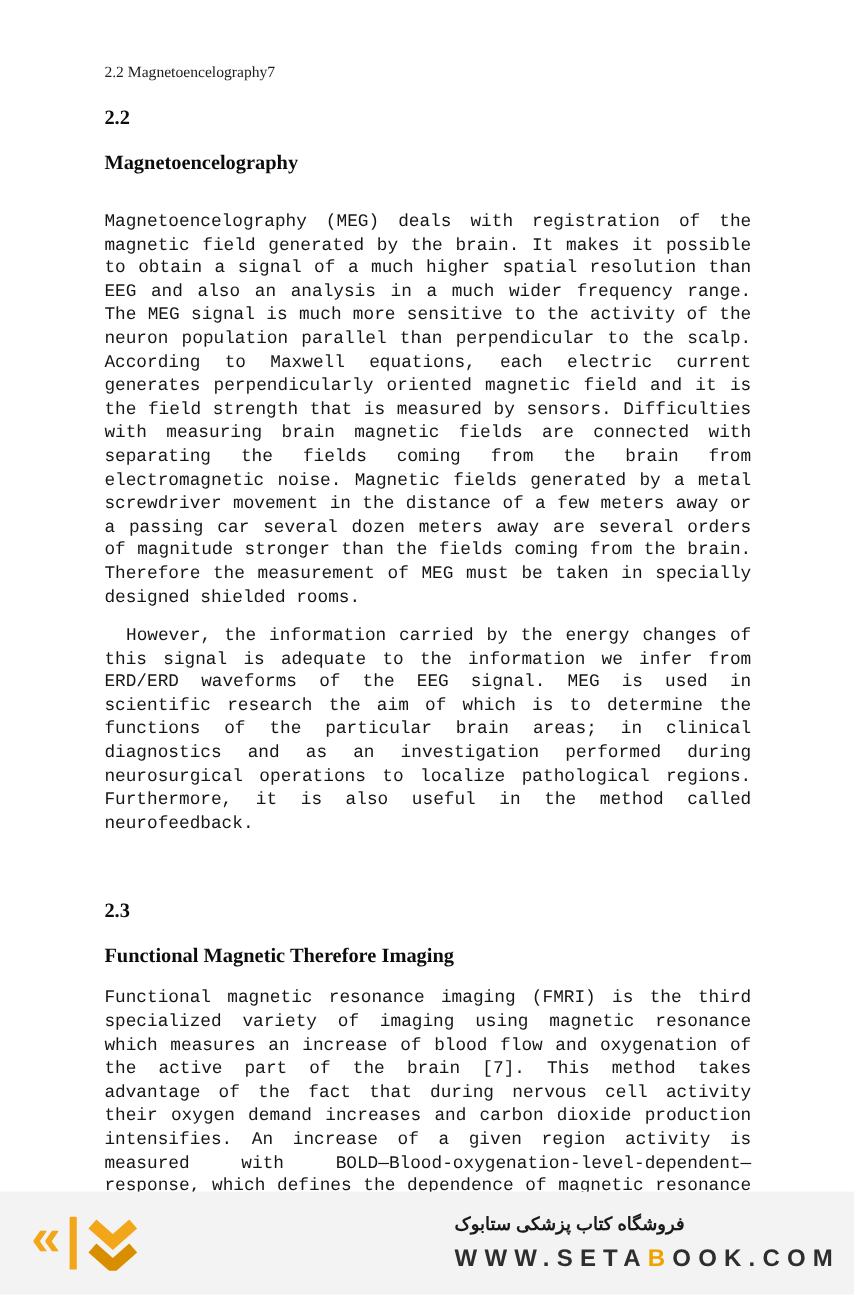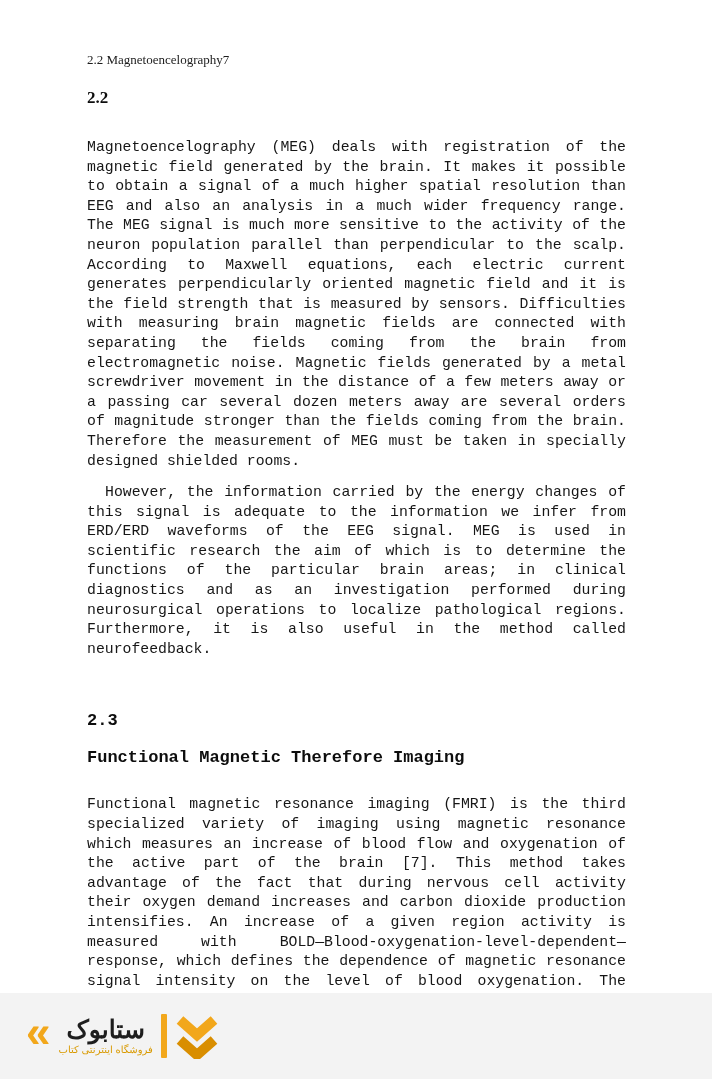--- a/index.html
+++ b/index.html
@@ -28,21 +28,21 @@
     }
     .section-heading {
       font-size: 17px;
       font-weight: bold;
       margin: 20px 0 30px 0;
       display: flex;
       gap: 18px;
       color: #0d0d0d;
       flex-direction: column;
     }
-    .section-heading.second { margin-top: 52px; margin-bottom: 28px; font-family: Liberation Mono, monospace; }
+    .section-heading.second { margin-top: 52px; margin-bottom: 16px; }
     .body-para {
       font-size: 14.8px;
       line-height: 19.6px;
       text-align: justify;
       margin: 0;
       color: #161616;
       font-family: Liberation Mono, monospace;
     }
     .body-para.indent { text-indent: 18px; margin-top: 12px; }
 
@@ -118,44 +118,47 @@
 <div class="page">
 
   <header class="running-head">
     <span>2.2  Magnetoencelography</span>
     <span>7</span>
   </header>
 
   <section>
     <h2 class="section-heading">
       <span>2.2</span>
+      <span>Magnetoencelography</span>
     </h2>
     <p class="body-para">Magnetoencelography (MEG) deals with registration of the magnetic field generated by the brain. It makes it possible to obtain a signal of a much higher spatial resolution than EEG and also an analysis in a much wider frequency range. The MEG signal is much more sensitive to the activity of the neuron population parallel than perpendicular to the scalp. According to Maxwell equations, each electric current generates perpendicularly oriented magnetic field and it is the field strength that is measured by sensors. Difficulties with measuring brain magnetic fields are connected with separating the fields coming from the brain from electromagnetic noise. Magnetic fields generated by a metal screwdriver movement in the distance of a few meters away or a passing car several dozen meters away are several orders of magnitude stronger than the fields coming from the brain. Therefore the measurement of MEG must be taken in specially designed shielded rooms.</p>
     <p class="body-para indent">However, the information carried by the energy changes of this signal is adequate to the information we infer from ERD/ERD waveforms of the EEG signal. MEG is used in scientific research the aim of which is to determine the functions of the particular brain areas; in clinical diagnostics and as an investigation performed during neurosurgical operations to localize pathological regions. Furthermore, it is also useful in the method called neurofeedback.</p>
   </section>
 
   <section>
     <h2 class="section-heading second">
       <span>2.3</span>
       <span>Functional Magnetic Therefore Imaging</span>
     </h2>
     <p class="body-para">Functional magnetic resonance imaging (FMRI) is the third specialized variety of imaging using magnetic resonance which measures an increase of blood flow and oxygenation of the active part of the brain [7]. This method takes advantage of the fact that during nervous cell activity their oxygen demand increases and carbon dioxide production intensifies. An increase of a given region activity is measured with BOLD—Blood-oxygenation-level-dependent—response, which defines the dependence of magnetic resonance signal intensity on the level of blood oxygenation. The concept of FMRI is based on the use of MRI investigation and extending it by observation based on the properties of oxygenated and deoxygenated blood. The object under study is placed in a strong magnetic field of parallel field lines. Scanner coils send with a definite frequency short-duration electromagnetic pulses towards the object under study causing excitation of proton spins in the hydrogen atomic nuclei, which are components of water molecules, which is found in living organisms. For a constant magnetic field of 1.5 T, this frequency is of about 63 MHz. The pulse makes the atom nuclei magnetized and they become themselves the source of the electromagnetic field. After the pulse stops acting, electromagnetic radiation caused by the return of the spins to non-excited state is registered by coils which act as receivers. Protons returning to their ground state emit an electromagnetic wave weakening over time of a similar frequency as the frequency from which an electromagnetic pulse</p>
   </section>
 
 </div>
 
 <footer class="footer">
 
   <div class="logo">
     <span class="logo-chevrons">«</span>
-    <div class="logo-text">
-      <div class="brand-fa" dir="rtl">ستابوک</div>
-      <div class="tagline-fa" dir="rtl">فروشگاه اینترنتی کتاب</div>
-    </div>
     <div class="logo-bar"></div>
     <svg class="logo-mark" width="44" height="46" viewBox="0 0 44 46" aria-hidden="true">
       <polyline points="5,7 22,22 39,7" fill="none" stroke="#f2a71b" stroke-width="10"></polyline>
       <polyline points="5,27 22,42 39,27" fill="none" stroke="#d98e00" stroke-width="10"></polyline>
     </svg>
   </div>
 
+  <div class="footer-right">
+    <div class="store-fa" dir="rtl">فروشگاه کتاب پزشکی ستابوک</div>
+    <div class="url">
+      <span style="color:#2e2e2e">WWW.</span><span style="color:#2e2e2e">SETA</span><span style="color:#f0a200">B</span><span style="color:#2e2e2e">OOK.COM</span>
+    </div>
+  </div>
 
 </footer>
 
 </body></html>

